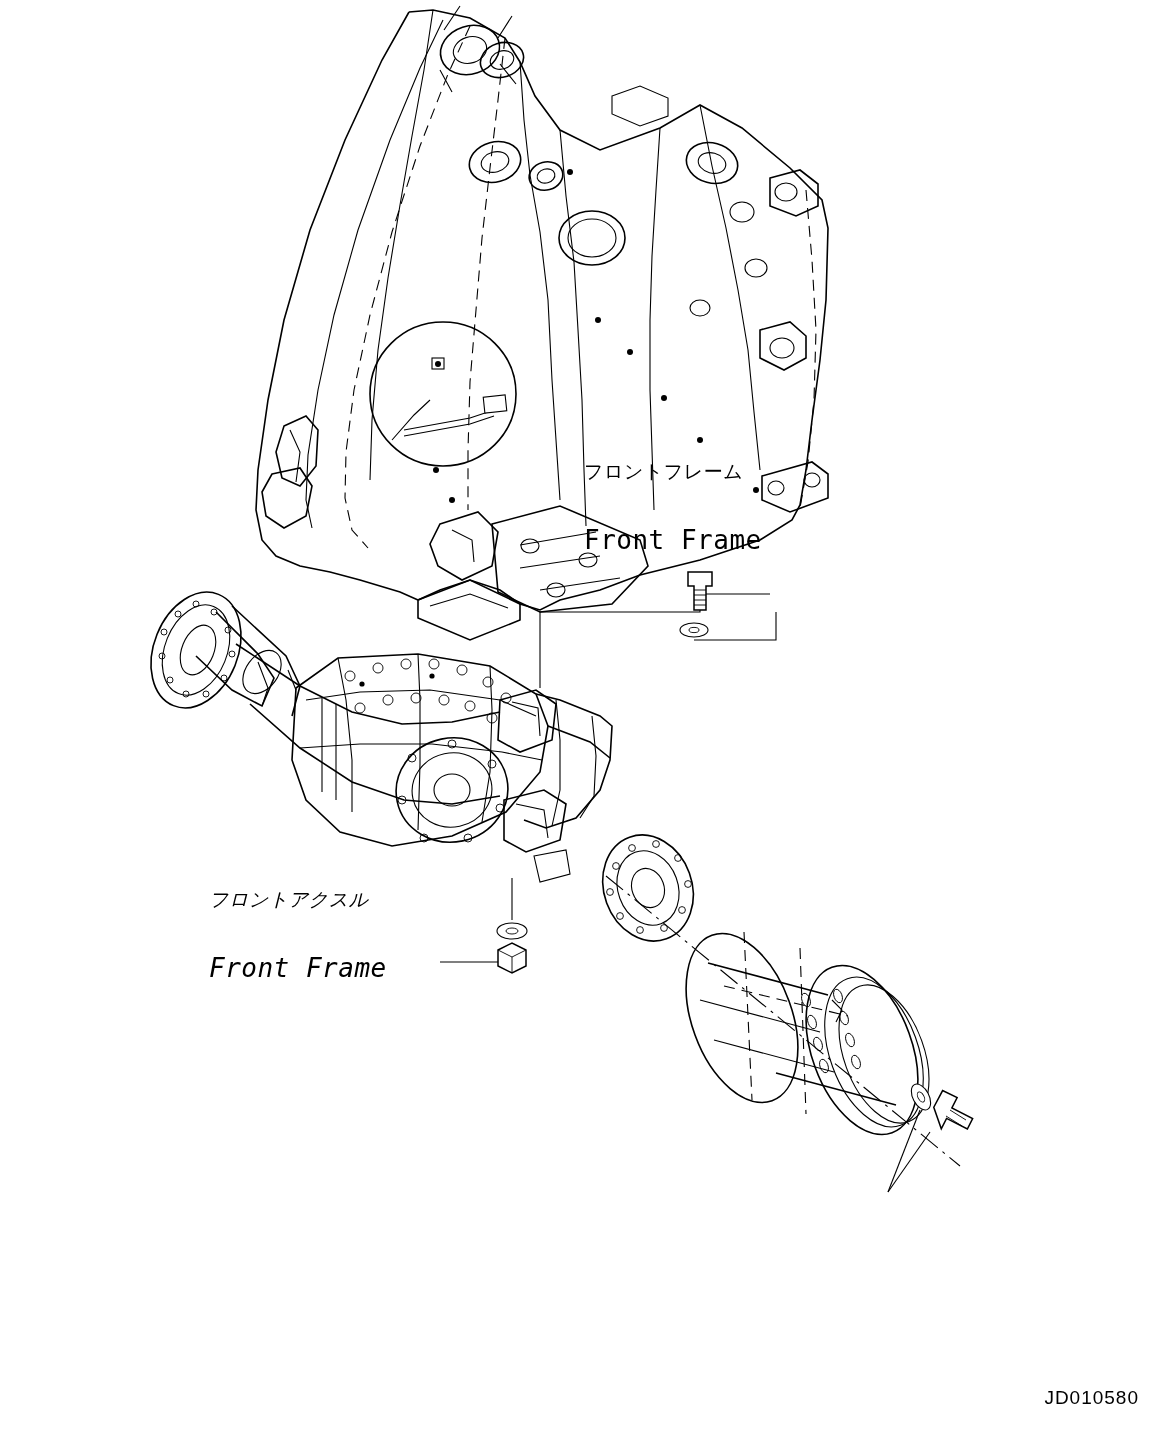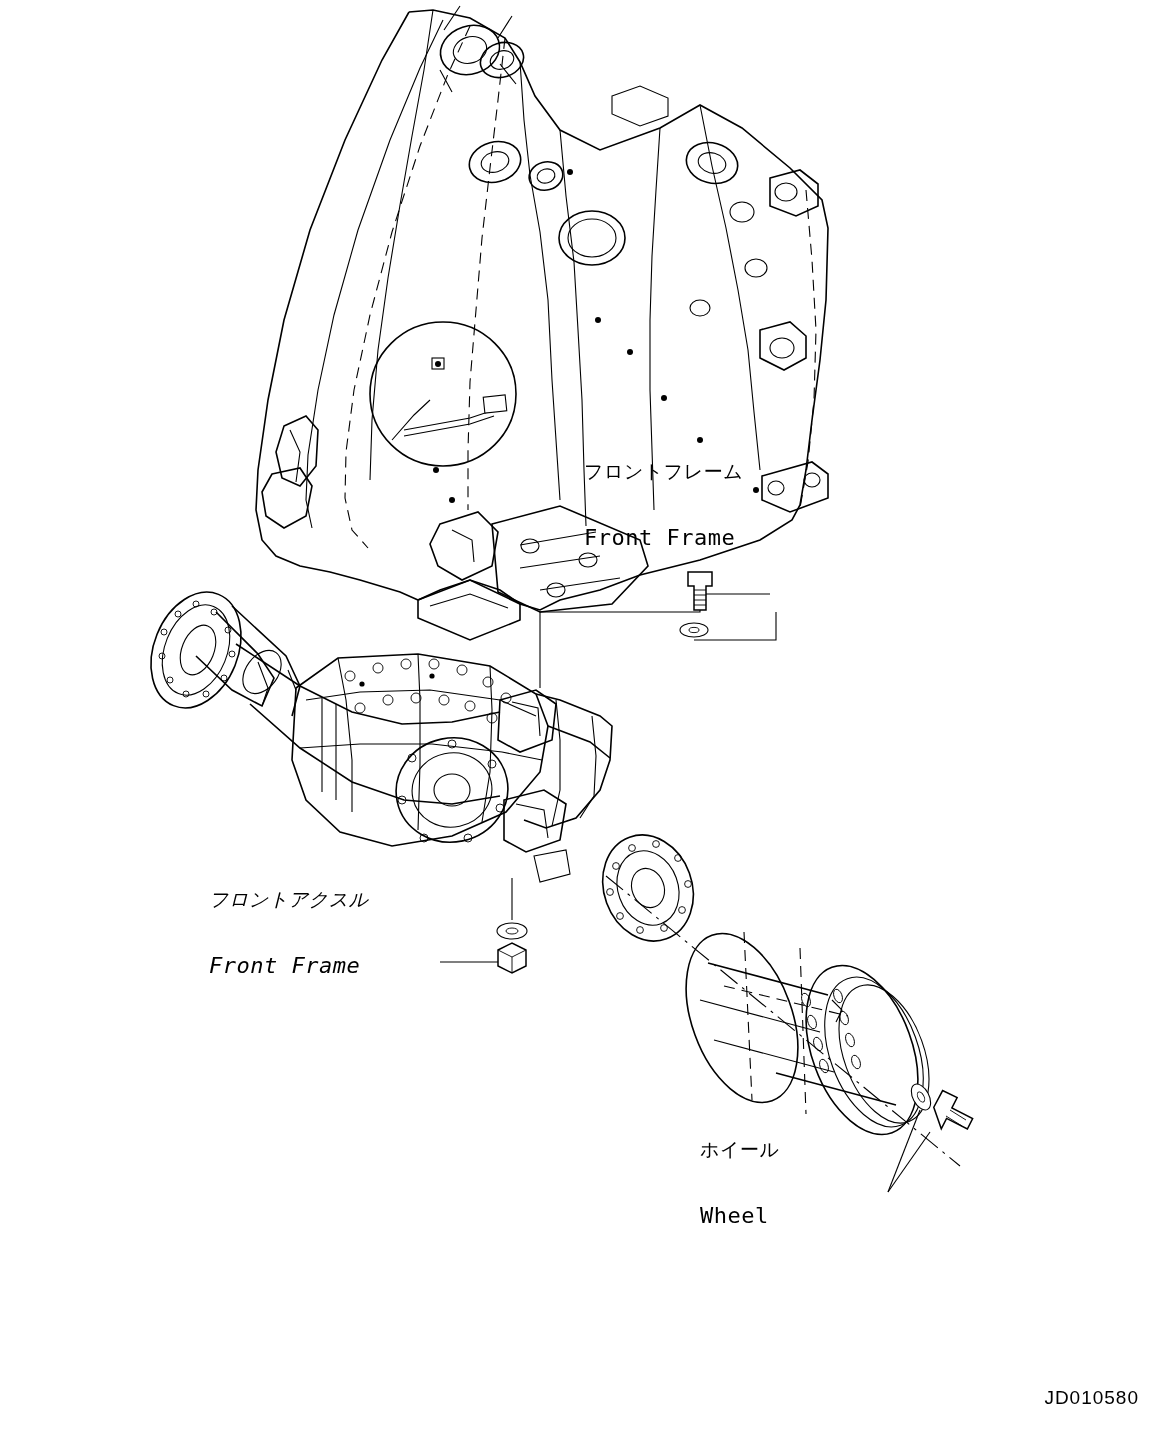--- a/index.html
+++ b/index.html
@@ -33,21 +33,21 @@
     white-space: pre;
     line-height: 1.25;
     letter-spacing: 0.5px;
   }
   .label .ja {
     display: block;
     font-size: 19px;
   }
   .label .en {
     display: block;
-    font-size: 22px;
+    font-size: 26px;
   }
   #drawing-number {
     position: absolute;
     right: 24px;
     bottom: 22px;
     font-family: Liberation Sans, sans-serif;
     font-size: 19px;
     letter-spacing: 1px;
     color: #000;
   }
@@ -328,20 +328,16 @@
   <div class="label" style="left:584px; top:420px;">
     <span class="ja">フロントフレーム</span>
     <span class="en">Front Frame</span>
   </div>
 
   <div class="label" style="left:209px; top:848px;font-style:italic;">
     <span class="ja">フロントアクスル</span>
     <span class="en">Front Frame</span>
   </div>
 
-  <div class="label" style="left:700px; top:1098px;">
-    <span class="ja">ホイール</span>
-    <span class="en">Wheel</span>
-  </div>
 
   <div id="drawing-number">JD010580</div>
 
 </div>
 
 </body></html>

